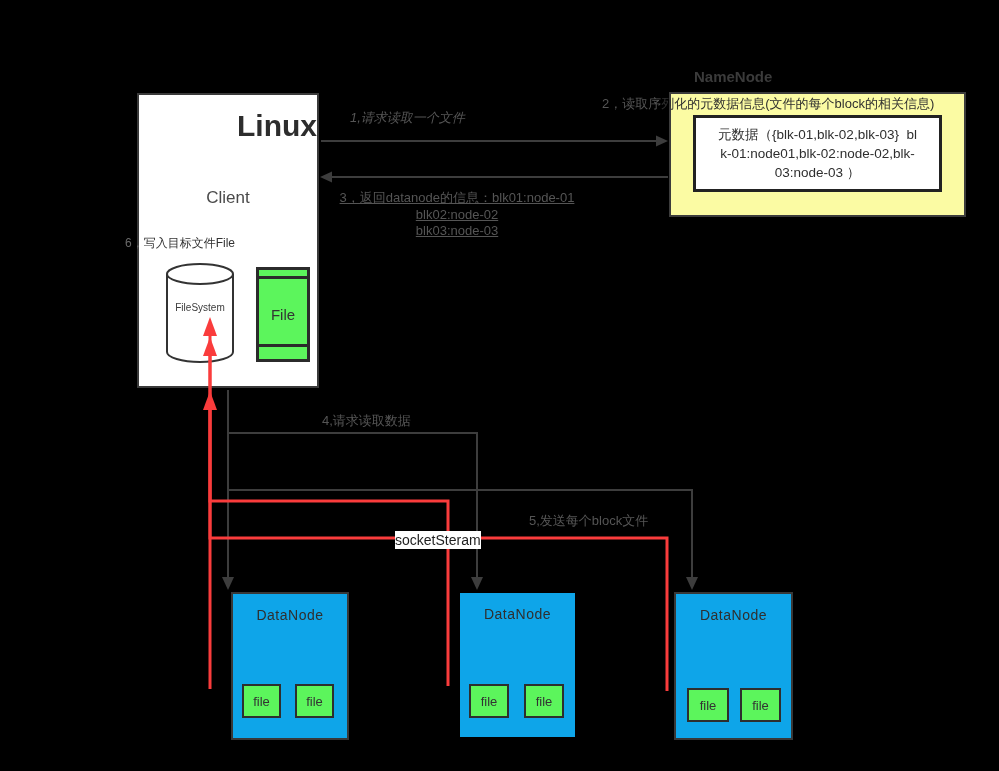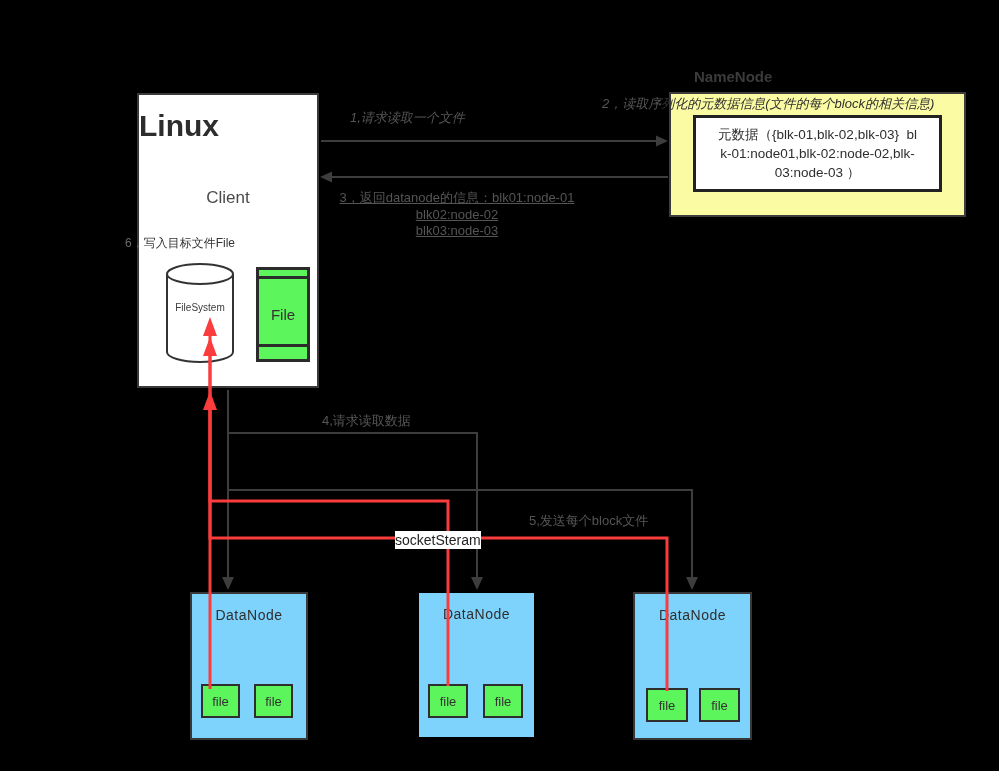--- a/index.html
+++ b/index.html
@@ -3,21 +3,21 @@
 <meta charset="utf-8">
 <style>
   html,body{margin:0;padding:0;background:#000;}
   .canvas{
     position:relative;width:999px;height:771px;background:#000000;
     font-family:"Liberation Sans","DejaVu Sans",sans-serif;overflow:hidden;
   }
   
   .client-box{position:absolute;left:137px;top:93px;width:182px;height:295px;
     box-sizing:border-box;background:#ffffff;border:2px solid #3a3a3a;z-index:1;}
-  .client-title{position:absolute;top:14px;left:0;right:0;text-align:left;
+  .client-title{position:absolute;top:14px;left:0;right:0;text-align:right;
     font-size:30px;font-weight:bold;color:#2d2d2d;}
   .client-subtitle{position:absolute;top:93px;left:0;right:0;text-align:center;
     font-size:17px;color:#4a4a4a;}
   .step6-label{position:absolute;left:-14px;top:140px;font-size:12px;white-space:nowrap;}
   .step6-prefix{color:#6a6a6a;}
   .step6-suffix{color:#333333;}
   .cylinder-svg{position:absolute;left:25px;top:167px;}
   .filesystem-label{position:absolute;left:25px;top:207px;width:72px;text-align:center;
     font-size:10px;color:#3b3b3b;}
   .file-shape{position:absolute;left:117px;top:172px;width:54px;height:95px;
@@ -32,30 +32,30 @@
   .namenode-box{position:absolute;left:669px;top:92px;width:297px;height:125px;
     box-sizing:border-box;background:#fbfba3;border:2px solid #3c3c3c;z-index:1;}
   .metadata-box{position:absolute;left:22px;top:21px;width:249px;height:77px;
     box-sizing:border-box;background:#ffffff;border:3px solid #222222;
     display:flex;align-items:center;justify-content:center;text-align:center;
     font-size:13.5px;line-height:19px;color:#2e2e2e;padding:2px 22px;
     white-space:pre-wrap;word-break:break-all;}
   
   .step-label{position:absolute;font-size:13px;color:#555555;white-space:nowrap;z-index:4;}
   .step1-label{left:350px;top:109px;font-style:italic;}
-  .step2-label{left:602px;top:95px;font-style:italic;}
+  .step2-label{left:602px;top:95px;}
   .step2-prefix{color:#565656;}
   .step2-suffix{color:#2f2f2f;}
   .step3-block{left:332px;top:190px;width:250px;text-align:center;line-height:16.5px;text-decoration:underline;}
   .step4-label{left:322px;top:412px;}
   .step5-label{left:529px;top:512px;}
   .socket-label{position:absolute;left:395px;top:531px;background:#ffffff;color:#1f1f1f;
     font-size:14px;line-height:18px;padding:0 0;z-index:7;white-space:nowrap;}
   
-  .datanode{position:absolute;box-sizing:border-box;background:#7dd3fc;z-index:1;}
+  .datanode{position:absolute;box-sizing:border-box;background:#0ea5e9;z-index:1;margin-left:41px;}
   .datanode-1{left:190px;top:592px;width:118px;height:148px;border:2px solid #383838;}
   .datanode-2{left:419px;top:593px;width:115px;height:144px;}
   .datanode-3{left:633px;top:592px;width:119px;height:148px;border:2px solid #383838;}
   .datanode-title{margin-top:13px;text-align:center;font-size:14px;color:#2f2f2f;
     letter-spacing:0.5px;}
   .file-box{position:absolute;box-sizing:border-box;background:#5cf55c;
     border:2px solid #2e2e2e;display:flex;align-items:center;justify-content:center;
     font-size:13px;color:#333333;}
   .dn1-f1{left:9px;top:90px;width:39px;height:34px;}
   .dn1-f2{left:62px;top:90px;width:39px;height:34px;}

